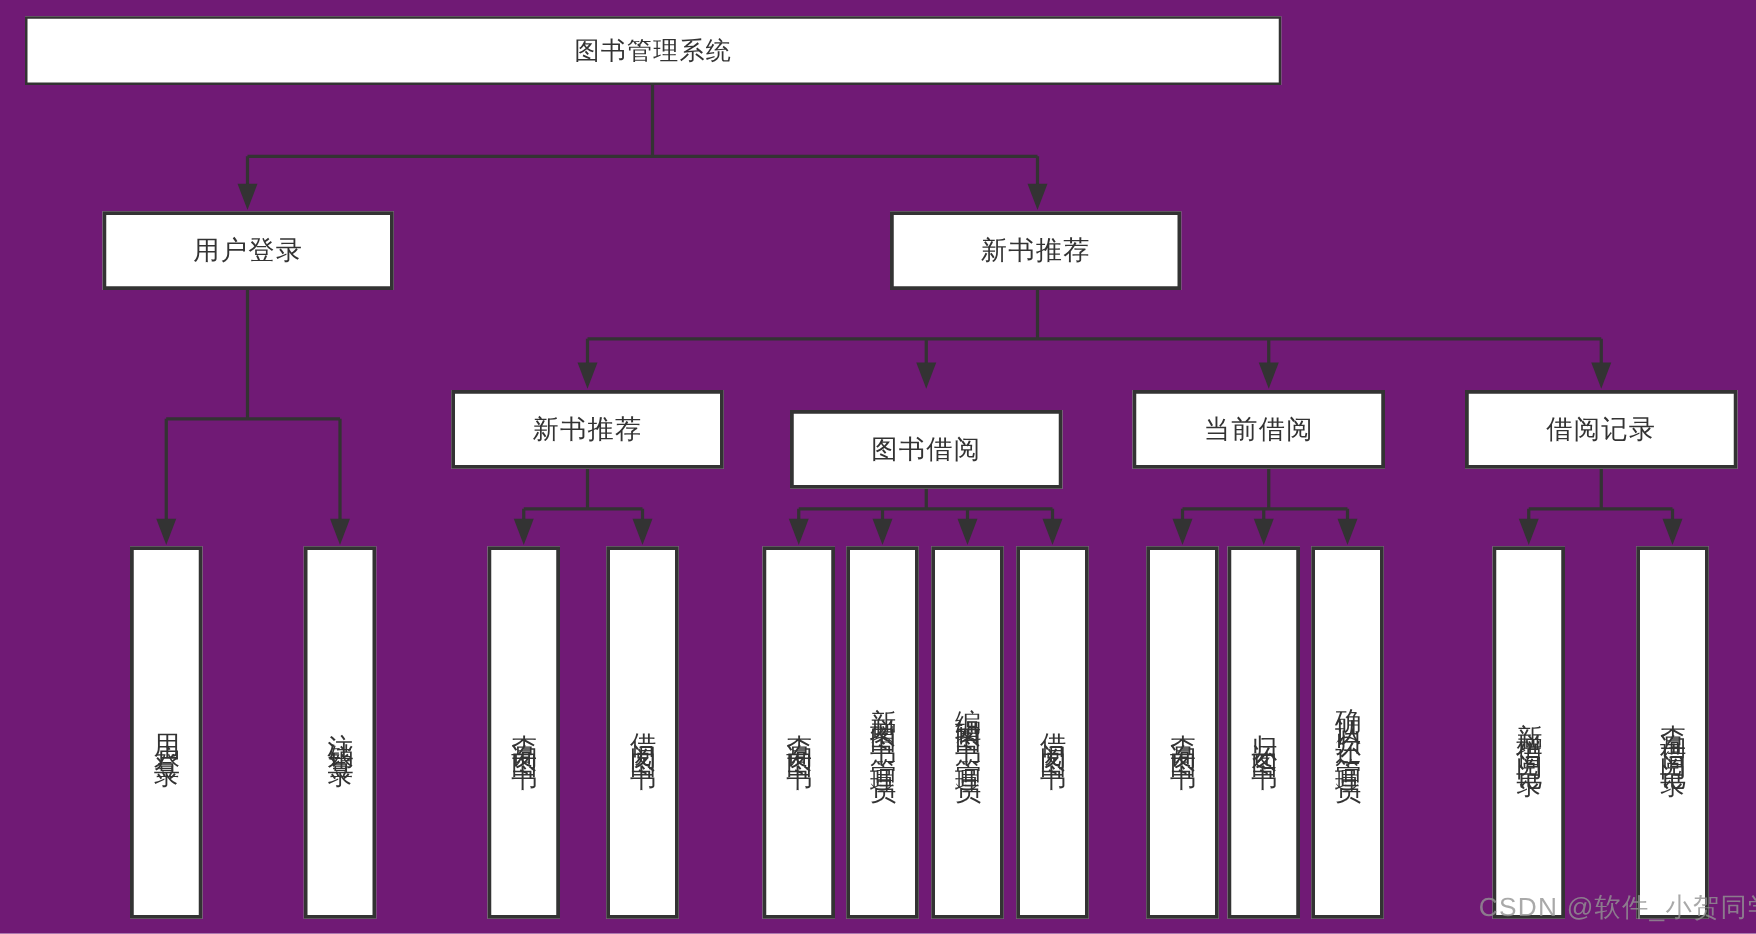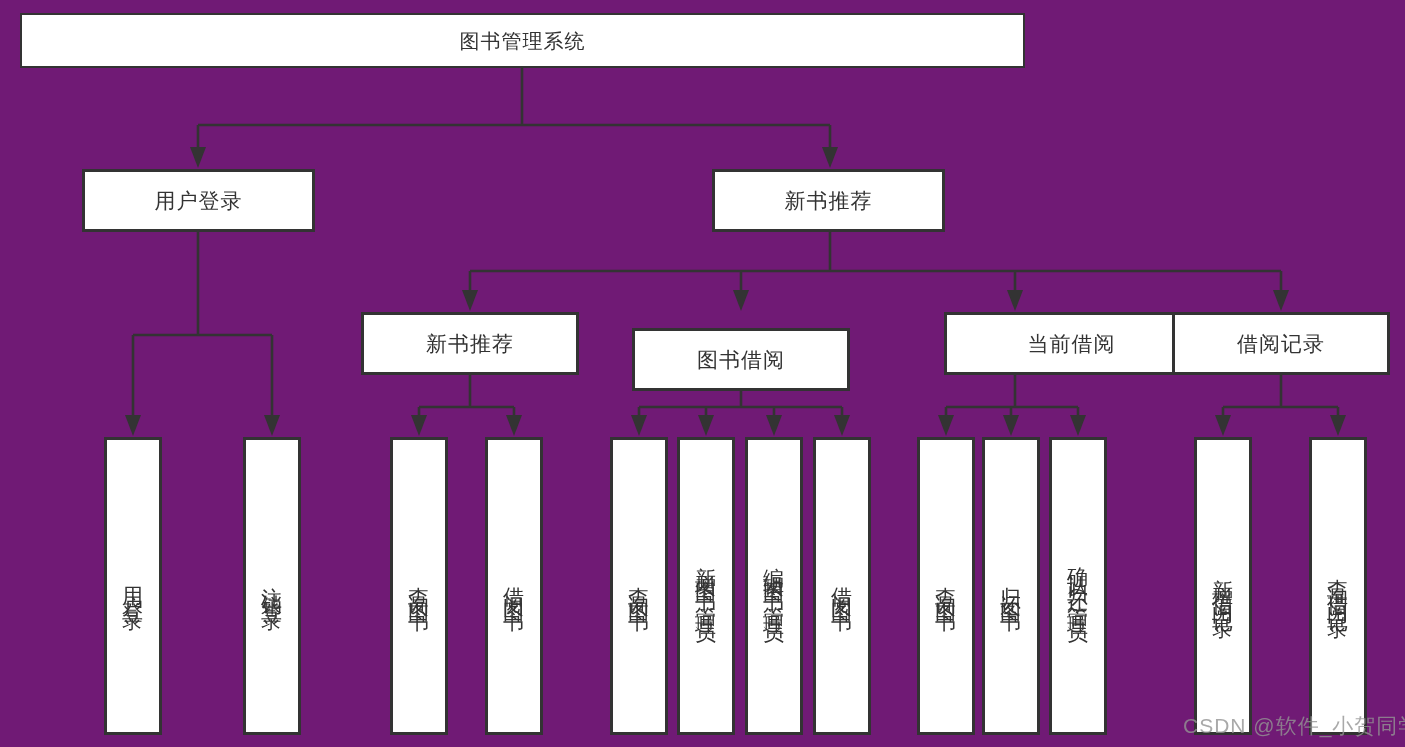--- a/index.html
+++ b/index.html
@@ -29,21 +29,21 @@
     z-index: 2;
   }
   .box span { line-height: 1; white-space: nowrap; }
   .h-box span { font-size: 21px; letter-spacing: 1px; }
   .b-root { left: 20px; top: 13px; width: 1005px; height: 55px; border-width: 2px; }
   .b-root span { font-size: 20px; }
   .b-login { left: 82px;  top: 169px; width: 233px; height: 63px; }
   .b-mgmt  { left: 712px; top: 169px; width: 233px; height: 63px; }
   .b-l3-1 { left: 361px;  top: 312px; width: 218px; height: 63px; }
   .b-l3-2 { left: 632px;  top: 312px; width: 218px; height: 63px; margin-top: 16px; }
-  .b-l3-3 { left: 944px;  top: 312px; width: 255px; height: 63px; }
+  .b-l3-3 { left: 906px;  top: 312px; width: 202px; height: 63px; }
   .b-l3-4 { left: 1172px; top: 312px; width: 218px; height: 63px; }
   .v-box { top: 437px; width: 58px; height: 298px; }
   .v-box span {
     writing-mode: vertical-rl;
     text-orientation: mixed;
     font-size: 21px;
     letter-spacing: 8px;
     line-height: 1;
   }
   .b-a1 { left: 104px; }

